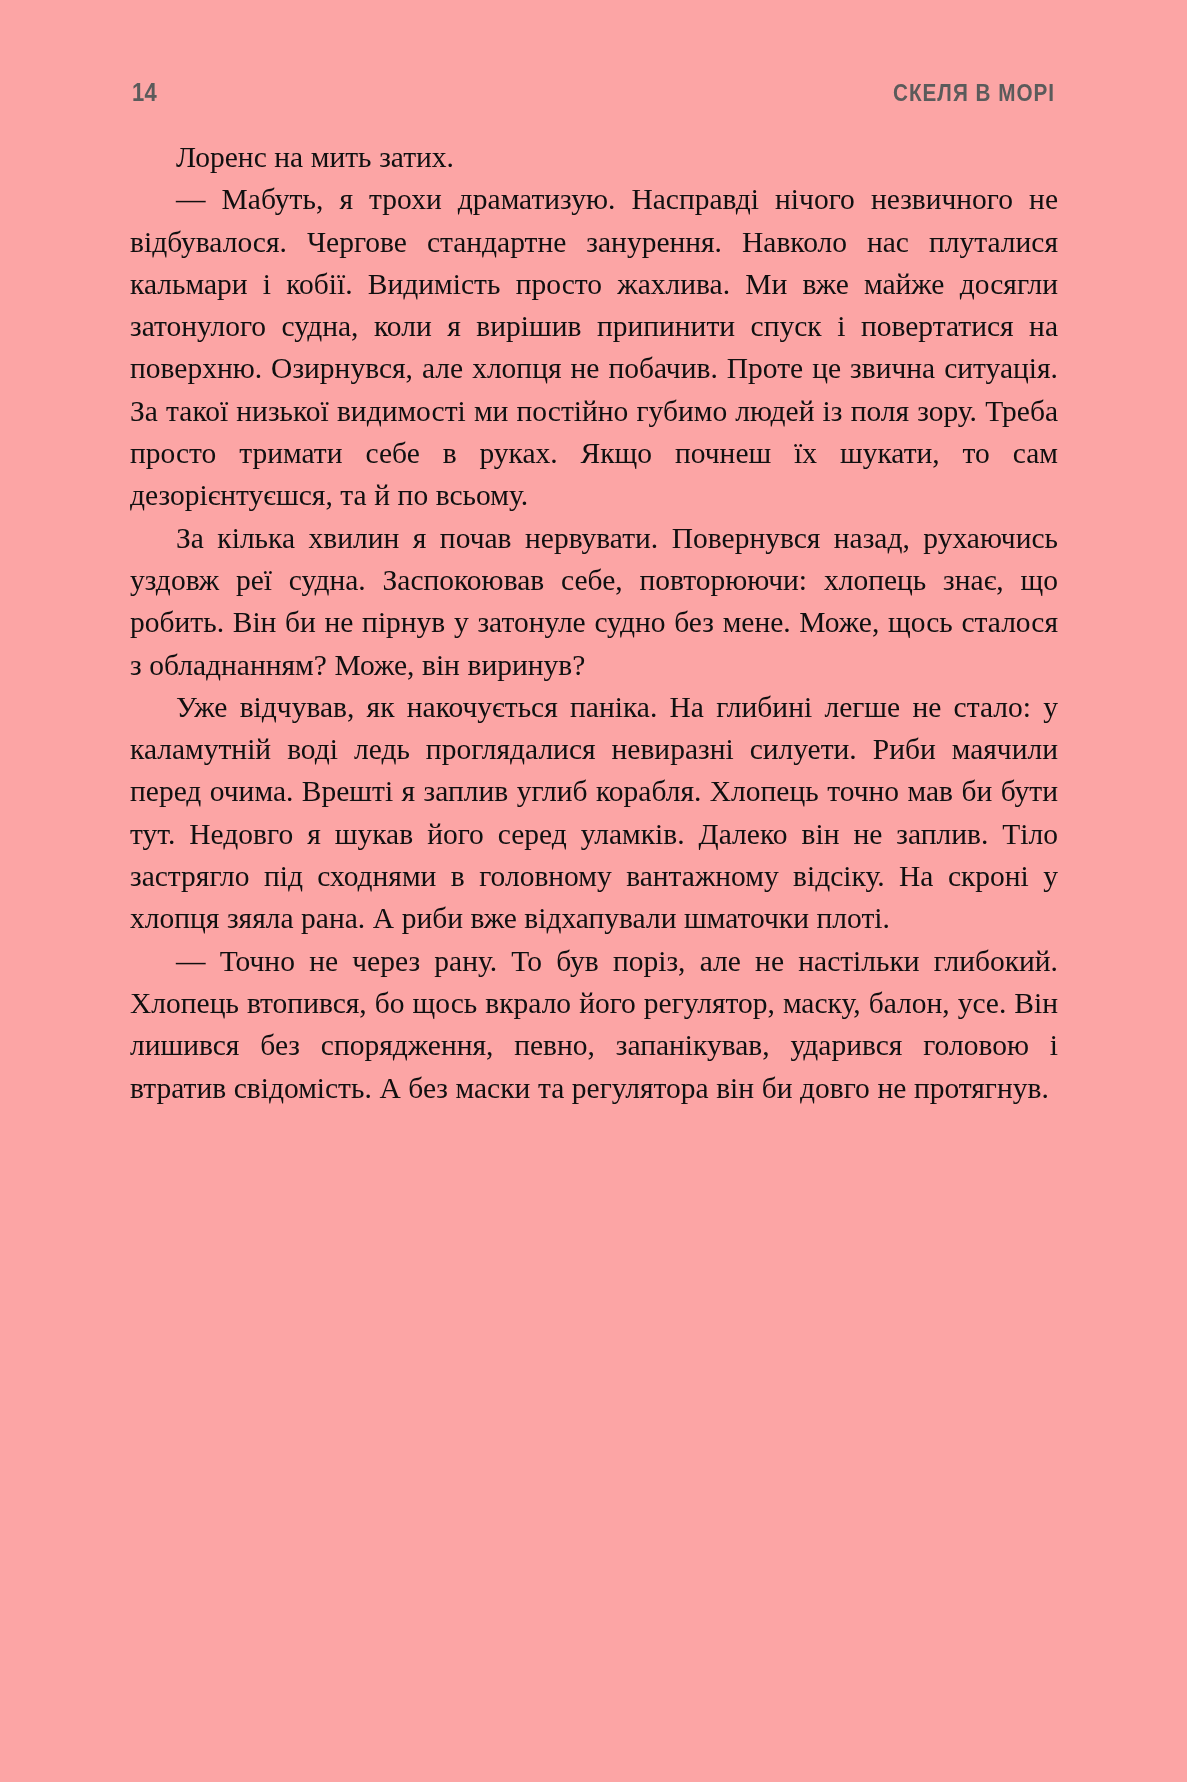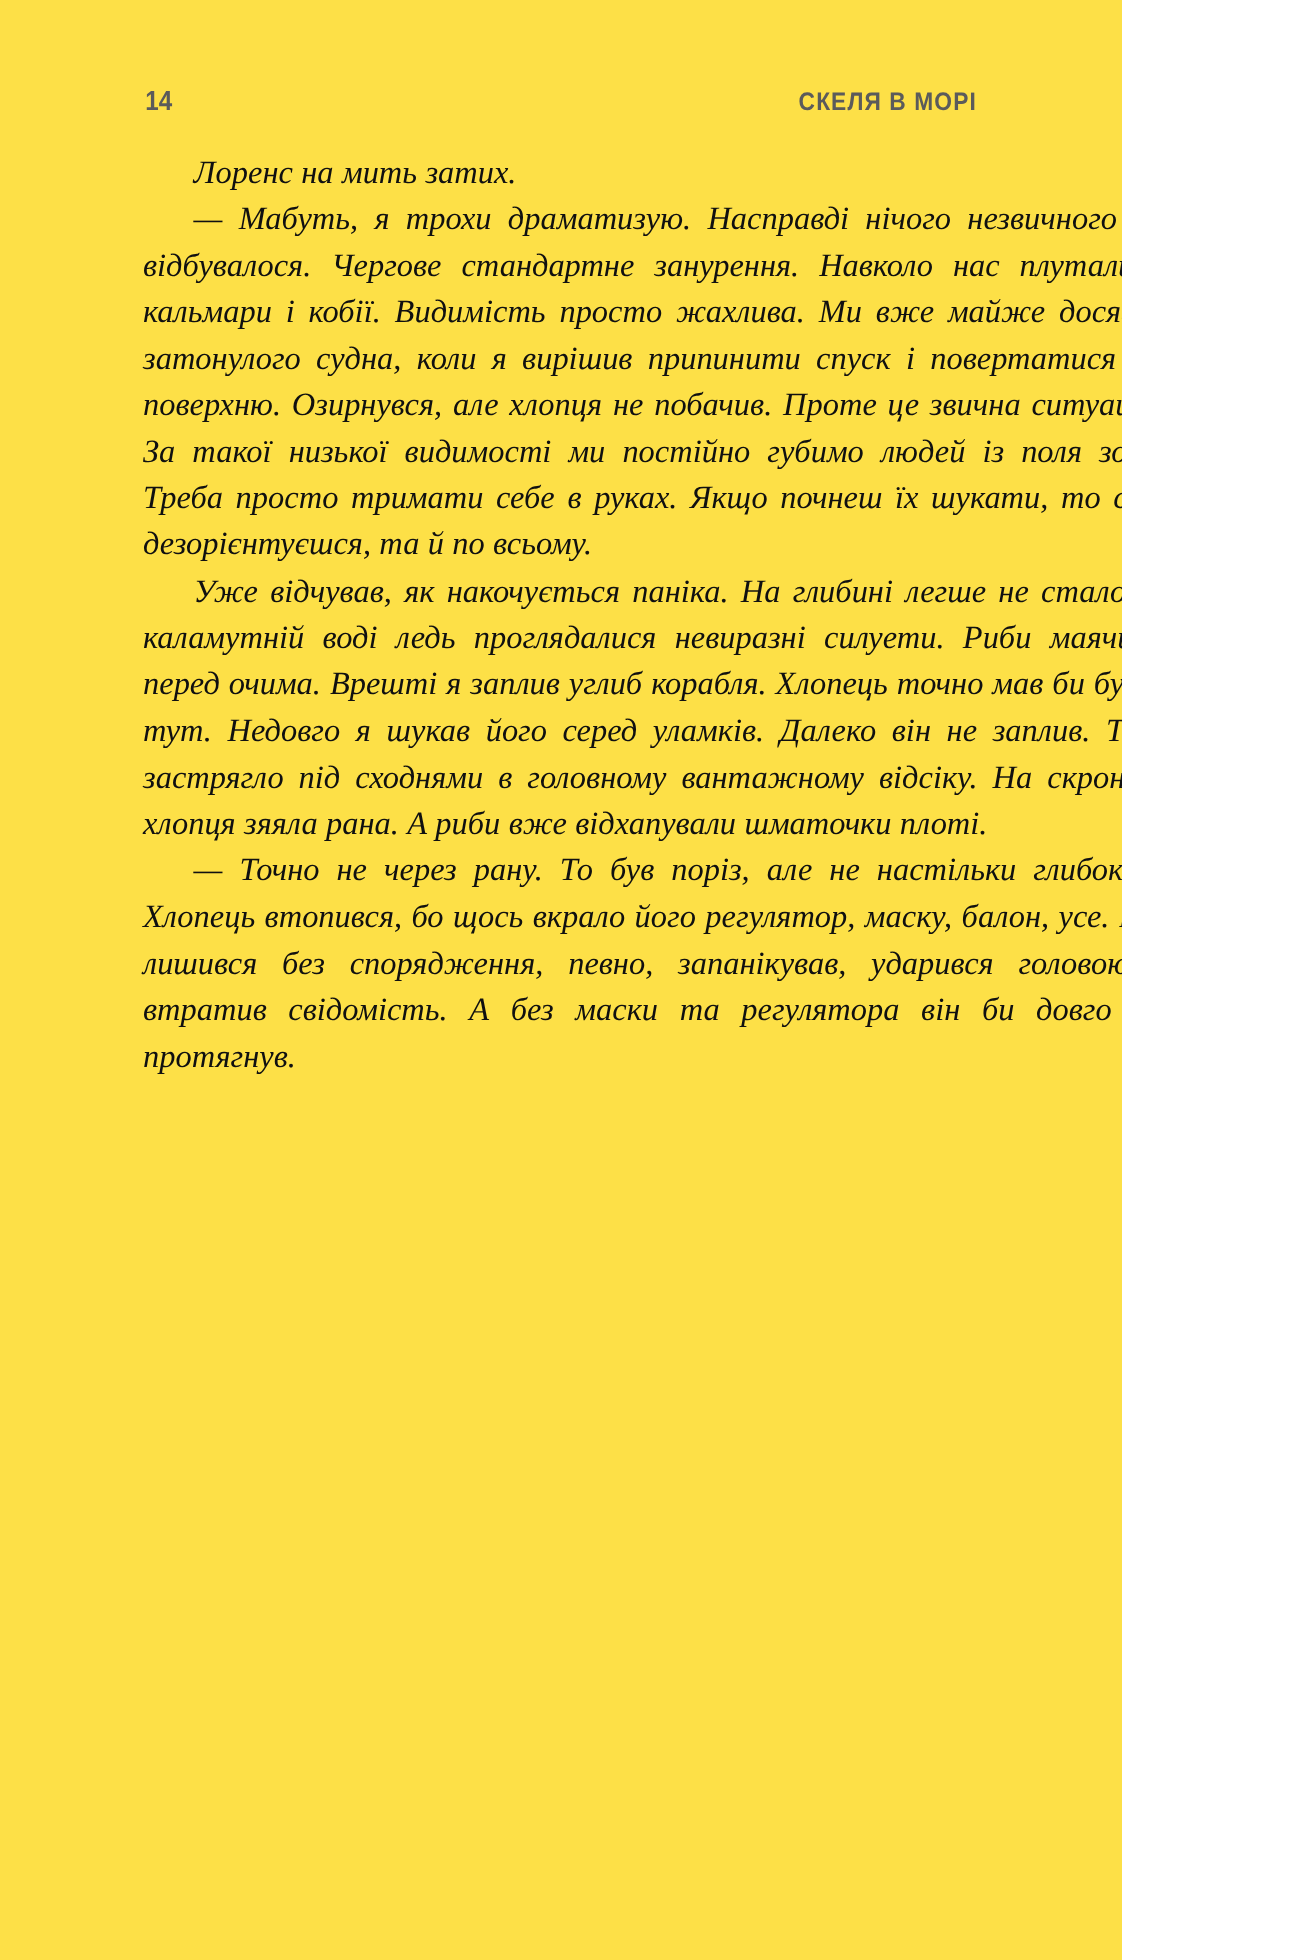--- a/index.html
+++ b/index.html
@@ -3,23 +3,23 @@
 <meta charset="utf-8">
 <title>Book page</title>
 <style>
   html, body {
     margin: 0;
     padding: 0;
     background: #ffffff;
   }
   .page {
     position: relative;
-    width: 1020px;
+    width: 1187px;
     height: 1782px;
-    background: #fde047;
+    background: #fca5a5;
     box-sizing: border-box;
     overflow: hidden;
     font-family: "Liberation Serif", "DejaVu Serif", serif;
   }
 
   
   .running-head {
     position: absolute;
     left: 132px;
     right: 132px;
@@ -63,34 +63,34 @@
     line-height: 42.3px;
     color: #101010;
     text-align: justify;
     text-justify: inter-word;
     -webkit-hyphens: none;
     hyphens: none;
     word-spacing: 0.2px;
   }
   p.para.indent {
     text-indent: 46px;
-    font-style: italic;
   }
   
 </style>
 </head>
 <body>
 
 <div class="page">
 
   <div class="running-head">
     <span class="folio">14</span>
     <span class="book-title">СКЕЛЯ В МОРІ</span>
   </div>
 
   <div class="textblock">
     <p class="para indent">Лоренс на мить затих.</p>
     <p class="para indent">— Мабуть, я трохи драматизую. Насправді нічого незвичного не відбувалося. Чергове стандартне занурення. Навколо нас плуталися кальмари і кобії. Видимість просто жахлива. Ми вже майже досягли затонулого судна, коли я вирішив припинити спуск і повертатися на поверхню. Озирнувся, але хлопця не побачив. Проте це звична ситуація. За такої низької видимості ми постійно губимо людей із поля зору. Треба просто тримати себе в руках. Якщо почнеш їх шукати, то сам дезорієнтуєшся, та й по всьому.</p>
+    <p class="para indent">За кілька хвилин я почав нервувати. Повернувся назад, рухаючись уздовж реї судна. Заспокоював себе, повторюючи: хлопець знає, що робить. Він би не пірнув у затонуле судно без мене. Може, щось сталося з обладнанням? Може, він виринув?</p>
     <p class="para indent">Уже відчував, як накочується паніка. На глибині легше не стало: у каламутній воді ледь проглядалися невиразні силуети. Риби маячили перед очима. Врешті я заплив углиб корабля. Хлопець точно мав би бути тут. Недовго я шукав його серед уламків. Далеко він не заплив. Тіло застрягло під сходнями в головному вантажному відсіку. На скроні у хлопця зяяла рана. А риби вже відхапували шматочки плоті.</p>
     <p class="para indent">— Точно не через рану. То був поріз, але не настільки глибокий. Хлопець втопився, бо щось вкрало його регулятор, маску, балон, усе. Він лишився без спорядження, певно, запанікував, ударився головою і втратив свідомість. А без маски та регулятора він би довго не протягнув.</p>
   </div>
 
 </div>
 
 </body></html>

